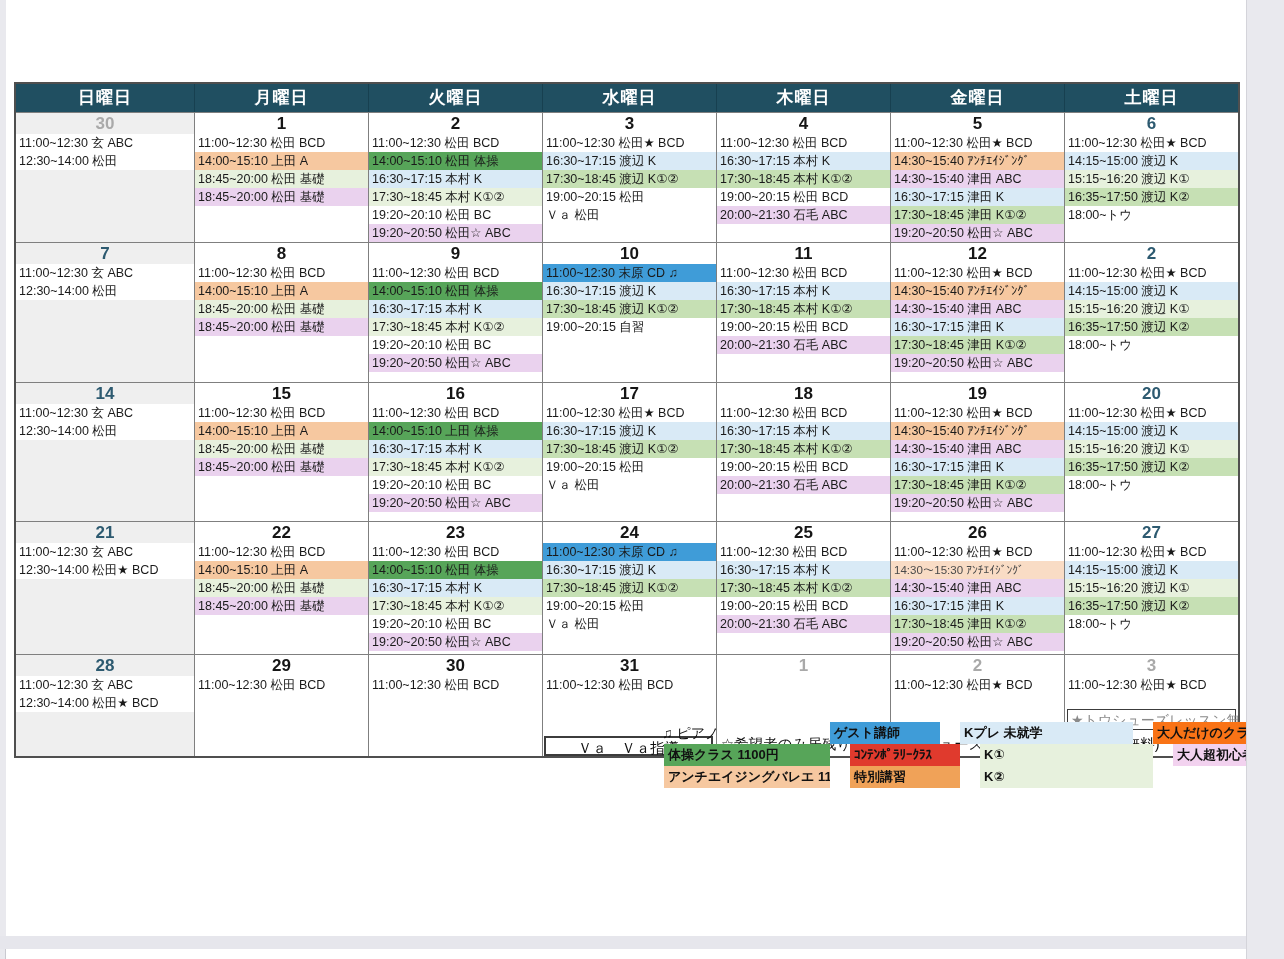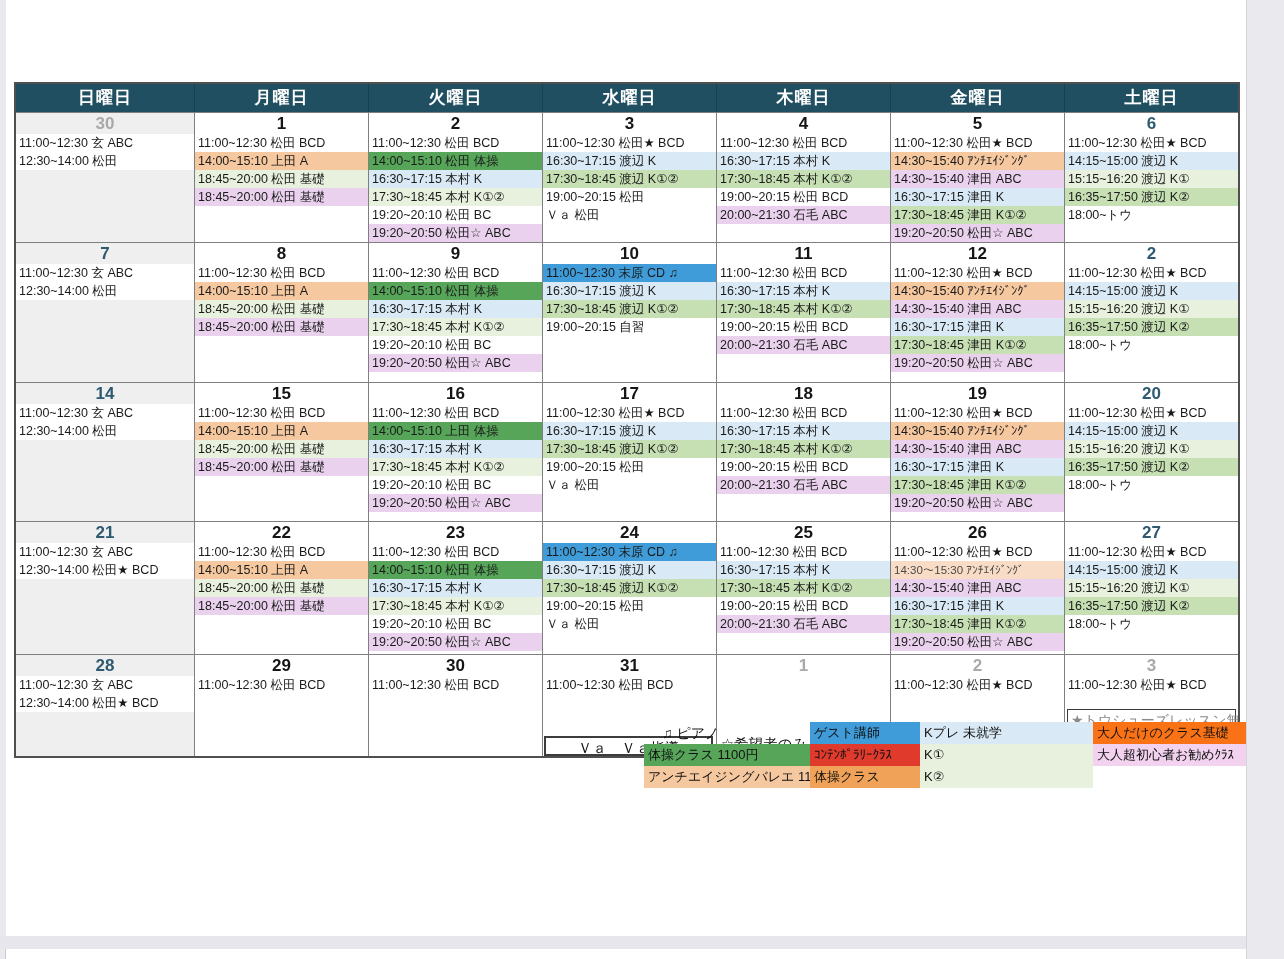--- a/index.html
+++ b/index.html
@@ -59,21 +59,21 @@
   .note-monthly{
     position:absolute;left:-2px;bottom:2px;height:19px;line-height:19px;
     font-size:14.5px;color:#111;white-space:nowrap;
   }
   .legend{position:absolute;left:614px;top:722px;padding-left:24px;}
   .lrow{display:flex;height:22px;}
   .lcell{
     height:22px;line-height:22px;font-size:13px;color:#111;
     padding-left:4px;box-sizing:border-box;white-space:nowrap;overflow:hidden;
   }
-  .lcell.b{font-weight:normal;}
+  .lcell.b{font-weight:bold;margin-left:20px;}
   .lcell.first{font-size:14px;font-weight:normal;padding-left:18px;}
 </style>
 </head>
 <body>
 
 <div class="viewer">
   <div class="page">
     <div class="calendar">
       <div class="cal-header" id="calHeader">
           <div class="hcell">日曜日</div>
@@ -353,21 +353,21 @@
           <div class="lcell b" style="width: 177px; background: #f97316;">大人だけのクラス基礎</div>
         </div>
         <div class="lrow">
           <div class="lcell b" style="width: 166px; background: rgb(87, 165, 89);">体操クラス 1100円</div>
           <div class="lcell b" style="width: 110px; background: rgb(224, 58, 45);">ｺﾝﾃﾝﾎﾟﾗﾘｰｸﾗｽ</div>
           <div class="lcell b" style="width: 173px; background: rgb(231, 241, 221);">K①</div>
           <div class="lcell b" style="width: 177px; background: rgb(242, 210, 239);">大人超初心者お勧めｸﾗｽ</div>
         </div>
         <div class="lrow">
           <div class="lcell b" style="width: 166px; background: rgb(246, 200, 160);">アンチエイジングバレエ 1100円</div>
-          <div class="lcell b" style="width: 110px; background: rgb(240, 162, 88);">体操クラス</div>
+          <div class="lcell b" style="width: 110px; background: rgb(240, 162, 88);">特別講習</div>
           <div class="lcell b" style="width: 173px; background: rgb(231, 241, 221);">K②</div>
           <div class="lcell" style="width: 177px;"></div>
         </div>
       </div>
   </div>
   <div class="gap-strip"></div>
   <div class="page2"></div>
   <div class="side-strip"></div>
 </div>
 

